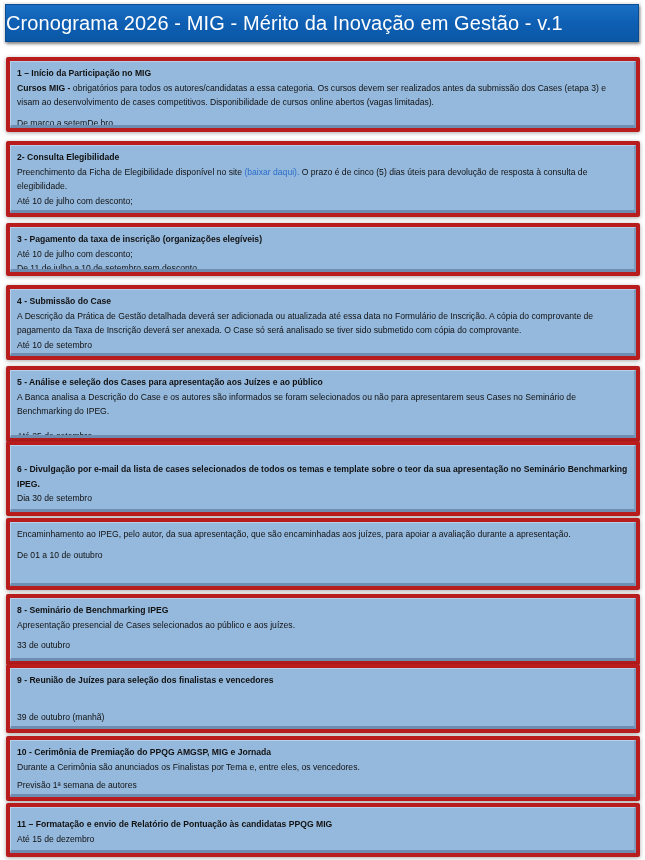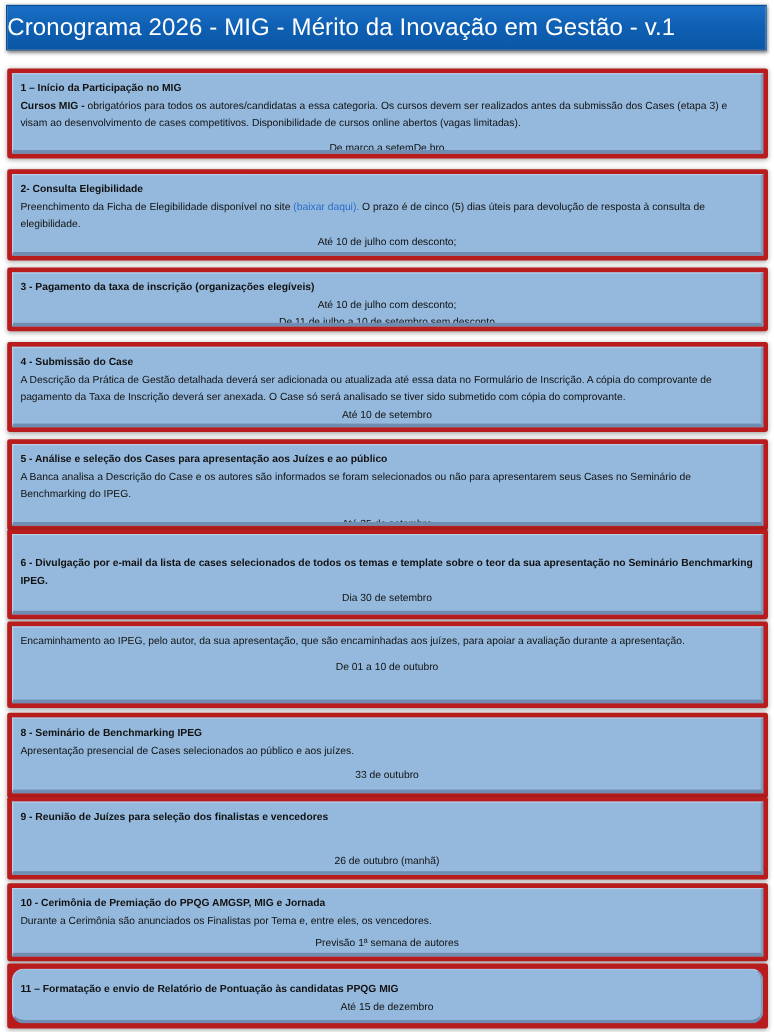--- a/index.html
+++ b/index.html
@@ -35,21 +35,21 @@
     font-size:8.6px;
     line-height:14.6px;
     color:#111111;
     position:relative;
     overflow:hidden;
   }
   .title { font-weight:bold; display:block; }
   .body-text { display:block; }
   .body-bold { font-weight:bold; }
   .link { color:#2a6cc8; }
-  .date { display:block; text-align:center; }
+  .date { display:block; }
   .spacer { display:block; height:14px; }
 </style>
 </head>
 <body>
 
 <div class="header">Cronograma  2026 - MIG - Mérito da Inovação em Gestão - v.1</div>
 
 <div class="card" style="top:57px;height:67px;">
   <div class="card-inner">
     <span class="title">1 – Início da Participação no MIG</span>
@@ -114,31 +114,31 @@
     <span class="body-text">Apresentação presencial de Cases selecionados ao público e aos juízes.</span>
     <span class="spacer" style="height:6px"></span>
     <span class="date">33 de outubro</span>
   </div>
 </div>
 
 <div class="card" style="top:664px;height:61px;">
   <div class="card-inner">
     <span class="title">9 - Reunião de Juízes para seleção dos finalistas e vencedores</span>
     <span class="spacer" style="height:22px"></span>
-    <span class="date">26 de outubro (manhã)</span>
+    <span class="date">39 de outubro (manhã)</span>
   </div>
 </div>
 
 <div class="card" style="top:736px;height:57px;">
   <div class="card-inner">
     <span class="title">10 - Cerimônia de Premiação do PPQG AMGSP, MIG e Jornada</span>
     <span class="body-text">Durante a Cerimônia são anunciados os Finalistas por Tema e, entre eles, os vencedores.</span>
     <span class="spacer" style="height:4px"></span>
     <span class="date">Previsão 1ª semana de autores</span>
   </div>
 </div>
 
 <div class="card" style="top:803px;height:46px;">
-  <div class="card-inner" style="padding-top:9px;border-radius:10px;">
+  <div class="card-inner" style="padding-top:9px;">
     <span class="title">11 – Formatação e envio de Relatório de Pontuação às candidatas PPQG MIG</span>
     <span class="date">Até 15 de dezembro</span>
   </div>
 </div>
 
 </body></html>

